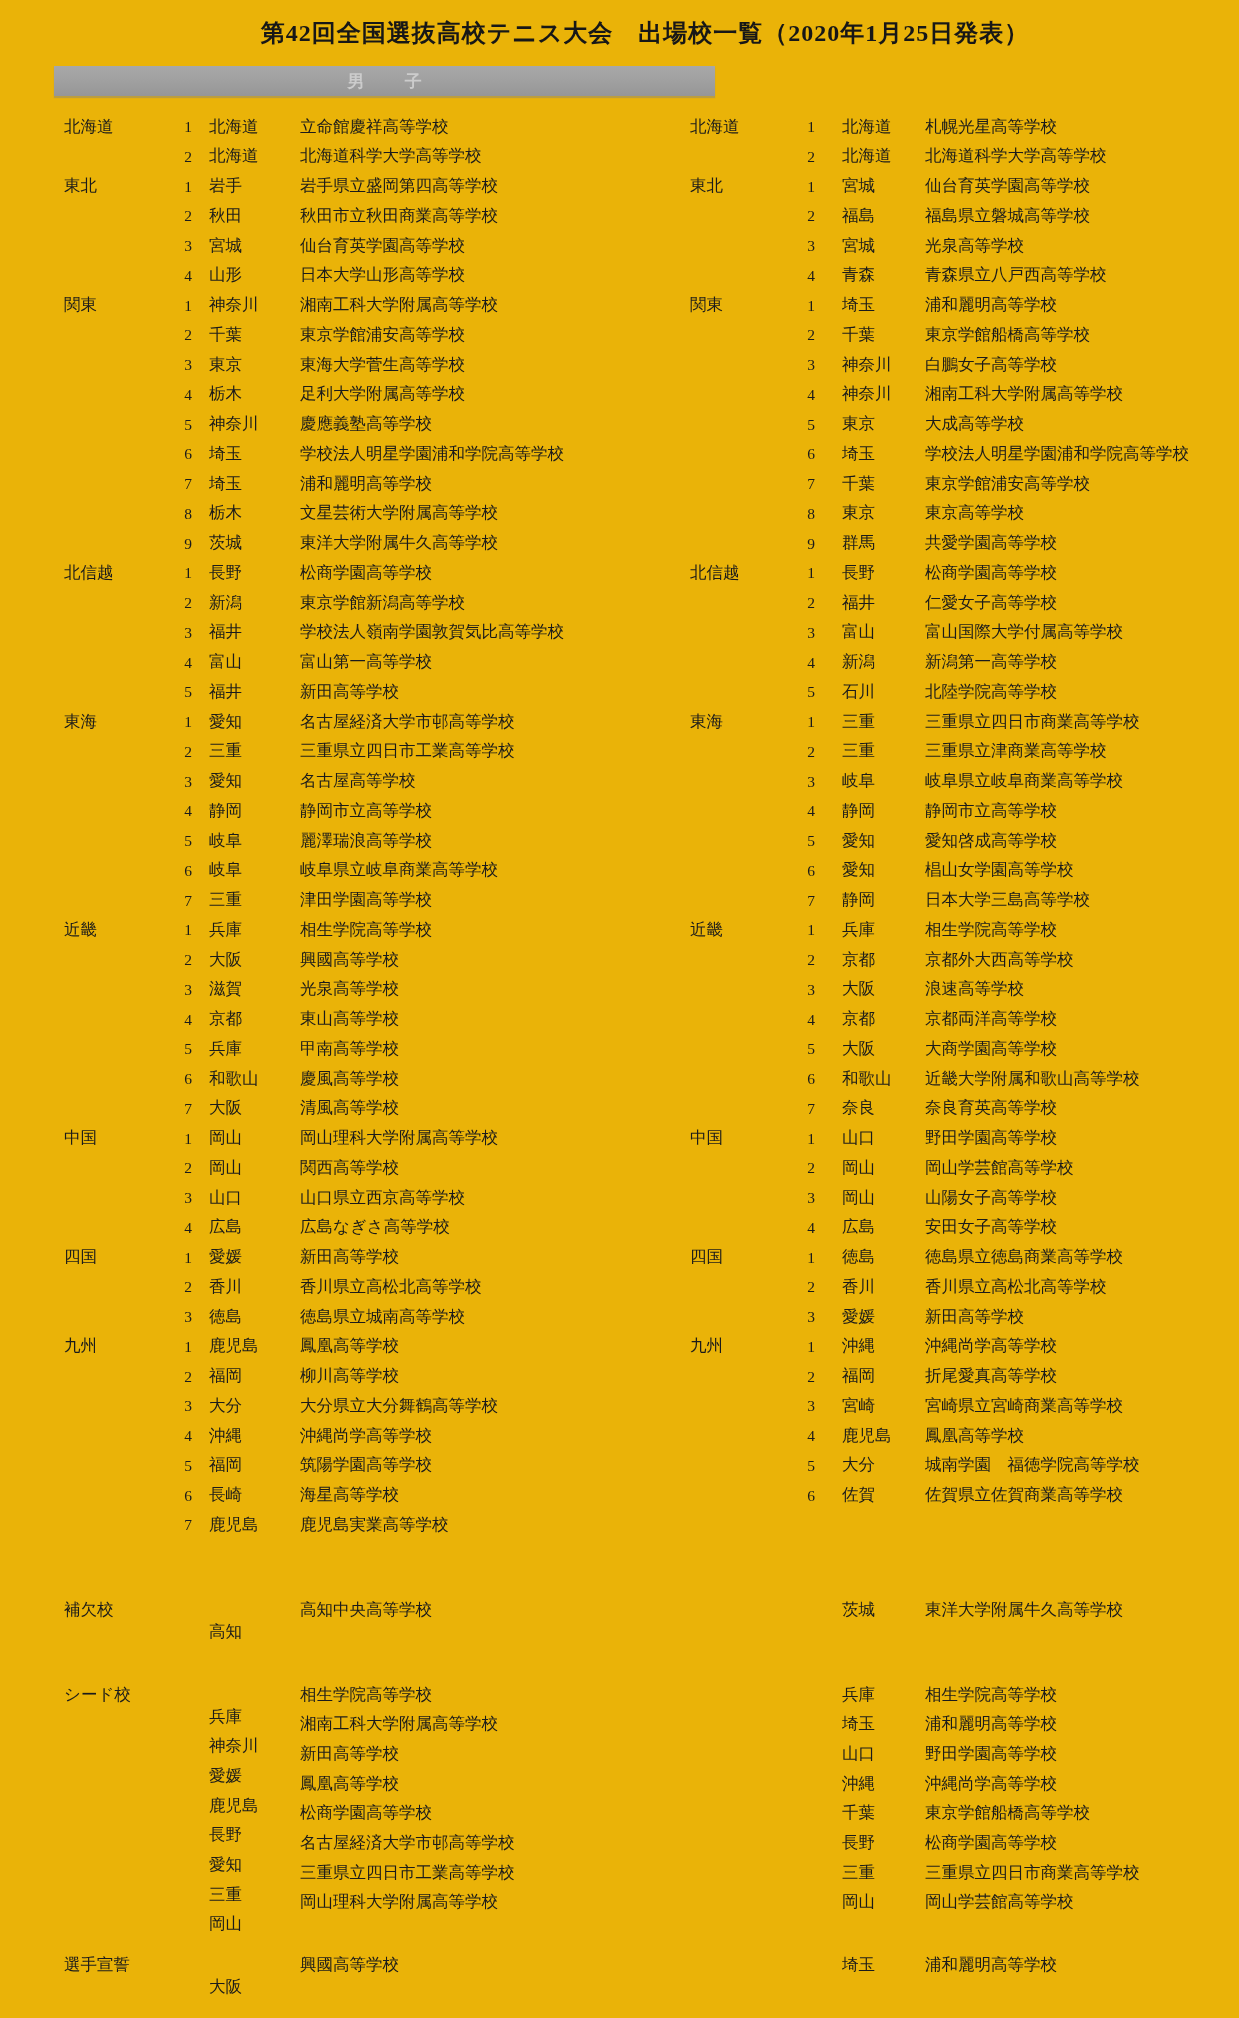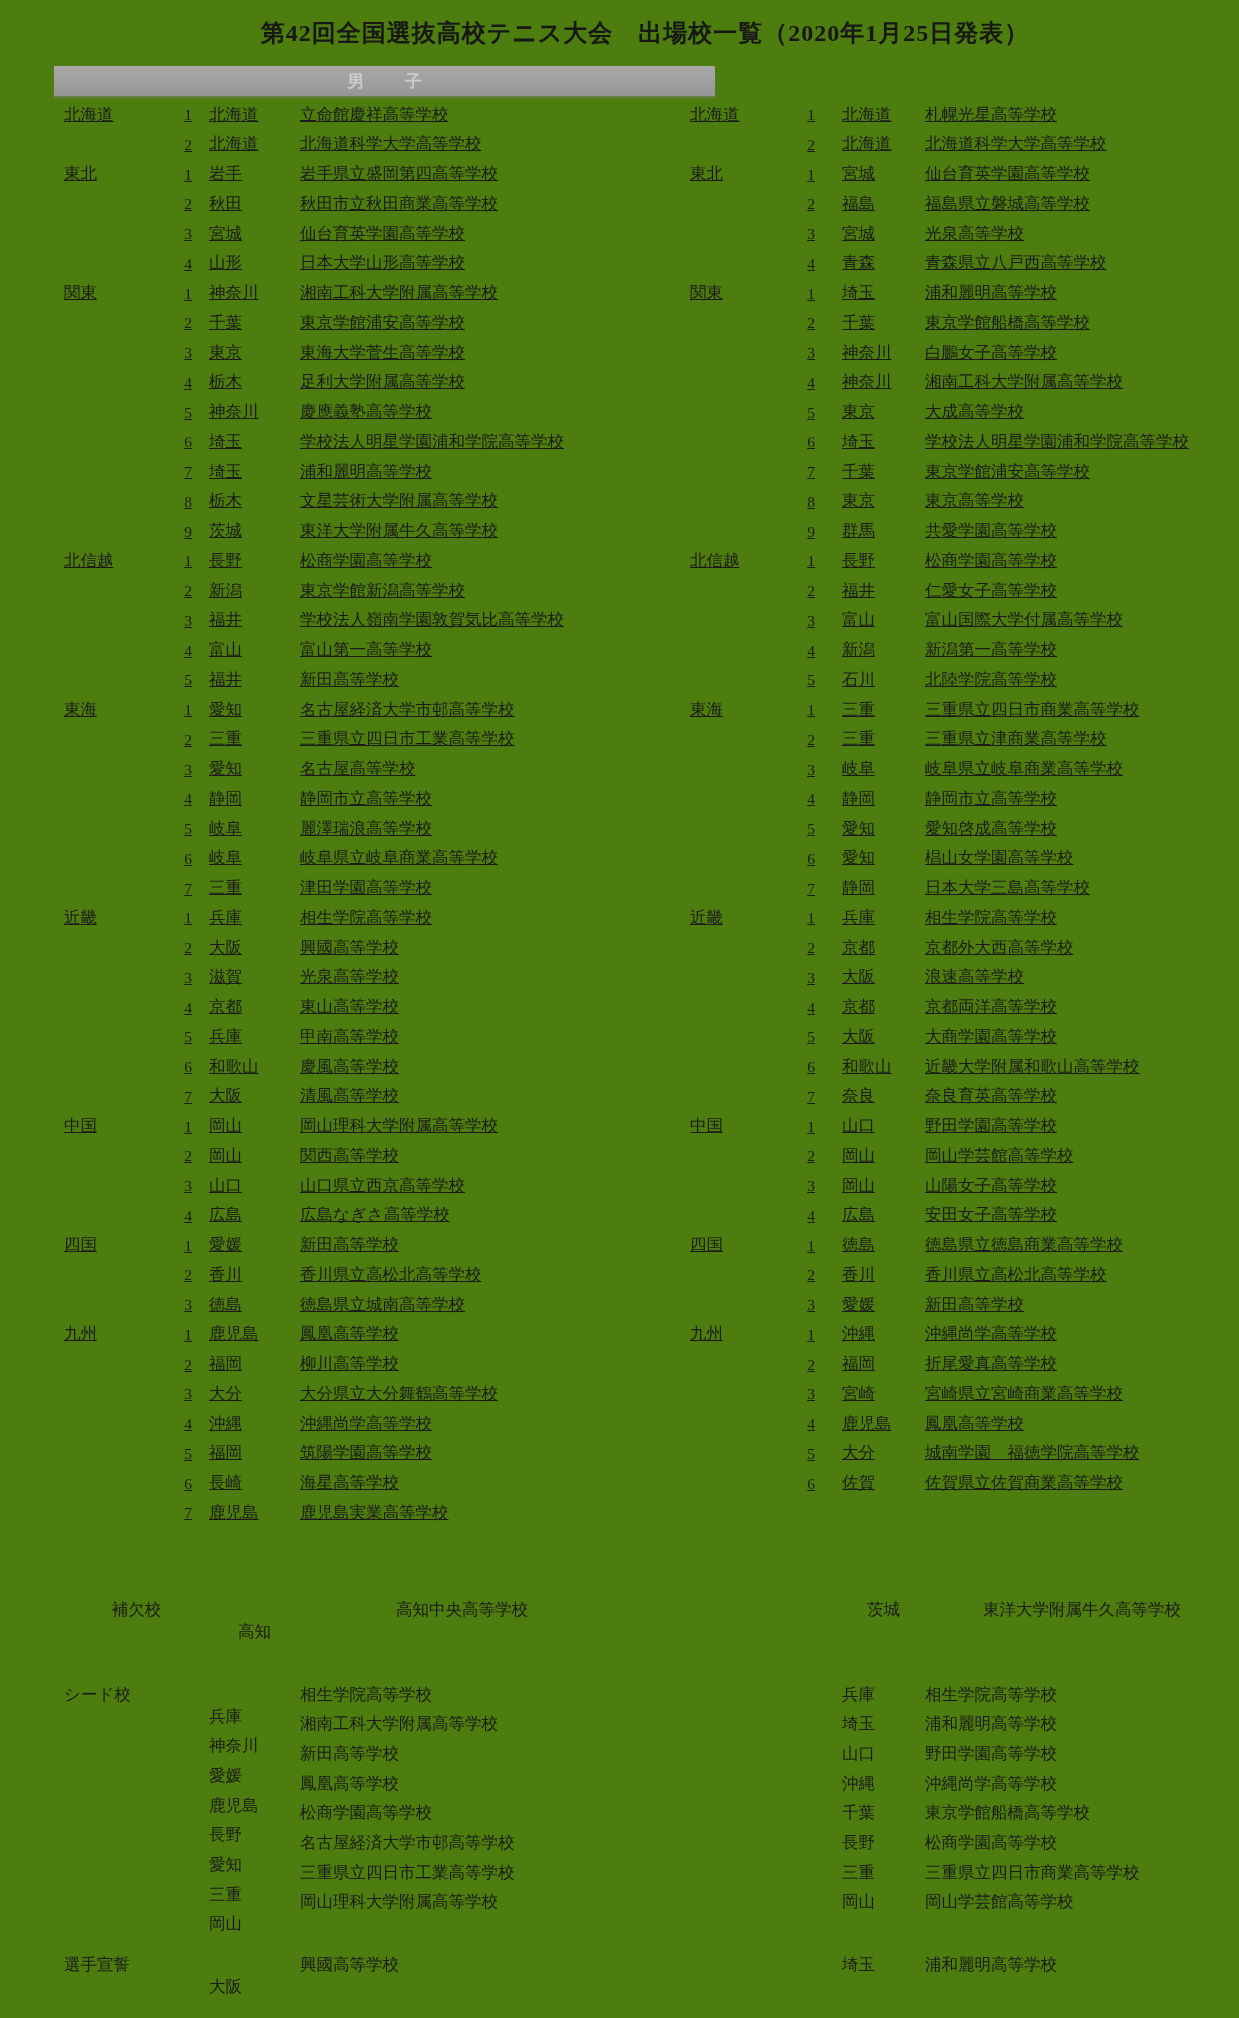--- a/index.html
+++ b/index.html
@@ -1,20 +1,20 @@
 <!DOCTYPE html>
 <html><head>
 <meta charset="utf-8">
 <style>
   html,body{margin:0;padding:0;background:#e9e9e9;}
   .page{
     position:relative;
     width:1239px;height:2018px;
     margin:0 auto;
-    background:#4d7c0f;
+    background:#eab308;
     font-family:"Liberation Serif","DejaVu Serif",serif;
     color:#1b1b1b;
     overflow:hidden;
   }
   .title{
     position:absolute;top:17px;left:0;width:1290px;
     text-align:center;font-size:24px;font-weight:700;letter-spacing:1px;
     color:#171717;
   }
   .band{
@@ -27,42 +27,42 @@
     left:54px;width:661px;
     background:linear-gradient(180deg,#a8a8a8 0%,#9f9f9f 55%,#969696 100%);
     color:#cccccc;
     box-shadow:0 2px 1px rgba(130,130,130,.45);
   }
   .band-girls{
     left:686px;width:551px;
     background:linear-gradient(90deg,#c9c9c9 0%,#dedede 7%,#d6d6d6 16%,#e7e7e7 34%,#dcdcdc 52%,#e9e9e9 72%,#e2e2e2 88%,#efefef 100%);
     color:#2a2a2a;
   }
-  .col{position:absolute;top:100px;text-decoration:underline;}
+  .col{position:absolute;top:112px;}
   .col-boys{left:64px;width:560px;}
   .col-girls{left:690px;width:549px;}
   .row{display:flex;align-items:center;height:29.75px;font-size:16.5px;line-height:1;}
   .cell{white-space:nowrap;}
   .cell.region{font-size:16.5px;}
   .col-boys .region{width:118px;}
   .col-boys .num{width:10px;text-align:right;font-size:15.5px;}
   .col-boys .pref{margin-left:17px;width:91px;}
   .col-girls .region{width:112px;}
   .col-girls .num{width:13px;text-align:right;font-size:15.5px;}
   .col-girls .pref{margin-left:27px;width:83px;}
   .school{flex:1;}
   
   .special{position:absolute;font-size:16.5px;}
   .special .row{height:29.7px;}
   .sp-boys{left:64px;width:560px;}
   .sp-boys .label{width:145px;white-space:nowrap;}
   .sp-boys .pref{width:91px;white-space:nowrap;margin-top:44px;}
   .sp-girls{left:842px;width:397px;}
   .sp-girls .pref{width:83px;white-space:nowrap;}
-  .boys-reserve,.girls-reserve{top:1595px;text-align:center;}
+  .boys-reserve,.girls-reserve{top:1595px;}
   .boys-seed,.girls-seed{top:1680px;}
   .boys-oath,.girls-oath{top:1950px;}
 </style>
 </head>
 <body>
 
 <div class="page">
 
   <div class="title">第42回全国選抜高校テニス大会　出場校一覧（2020年1月25日発表）</div>
 

